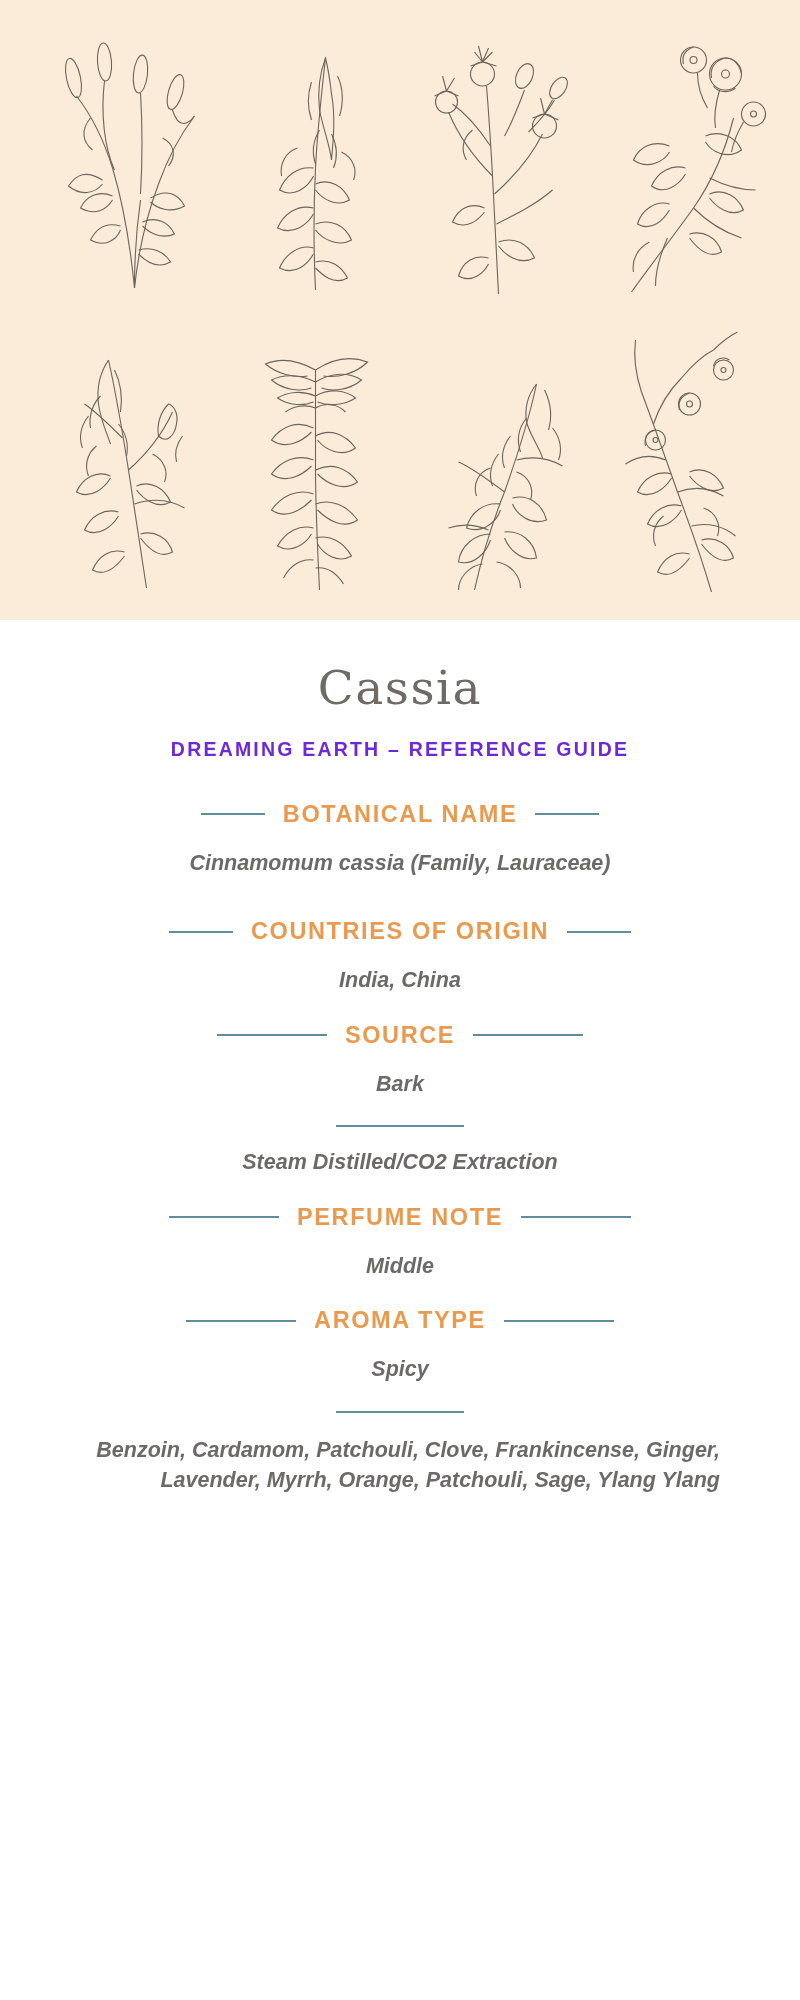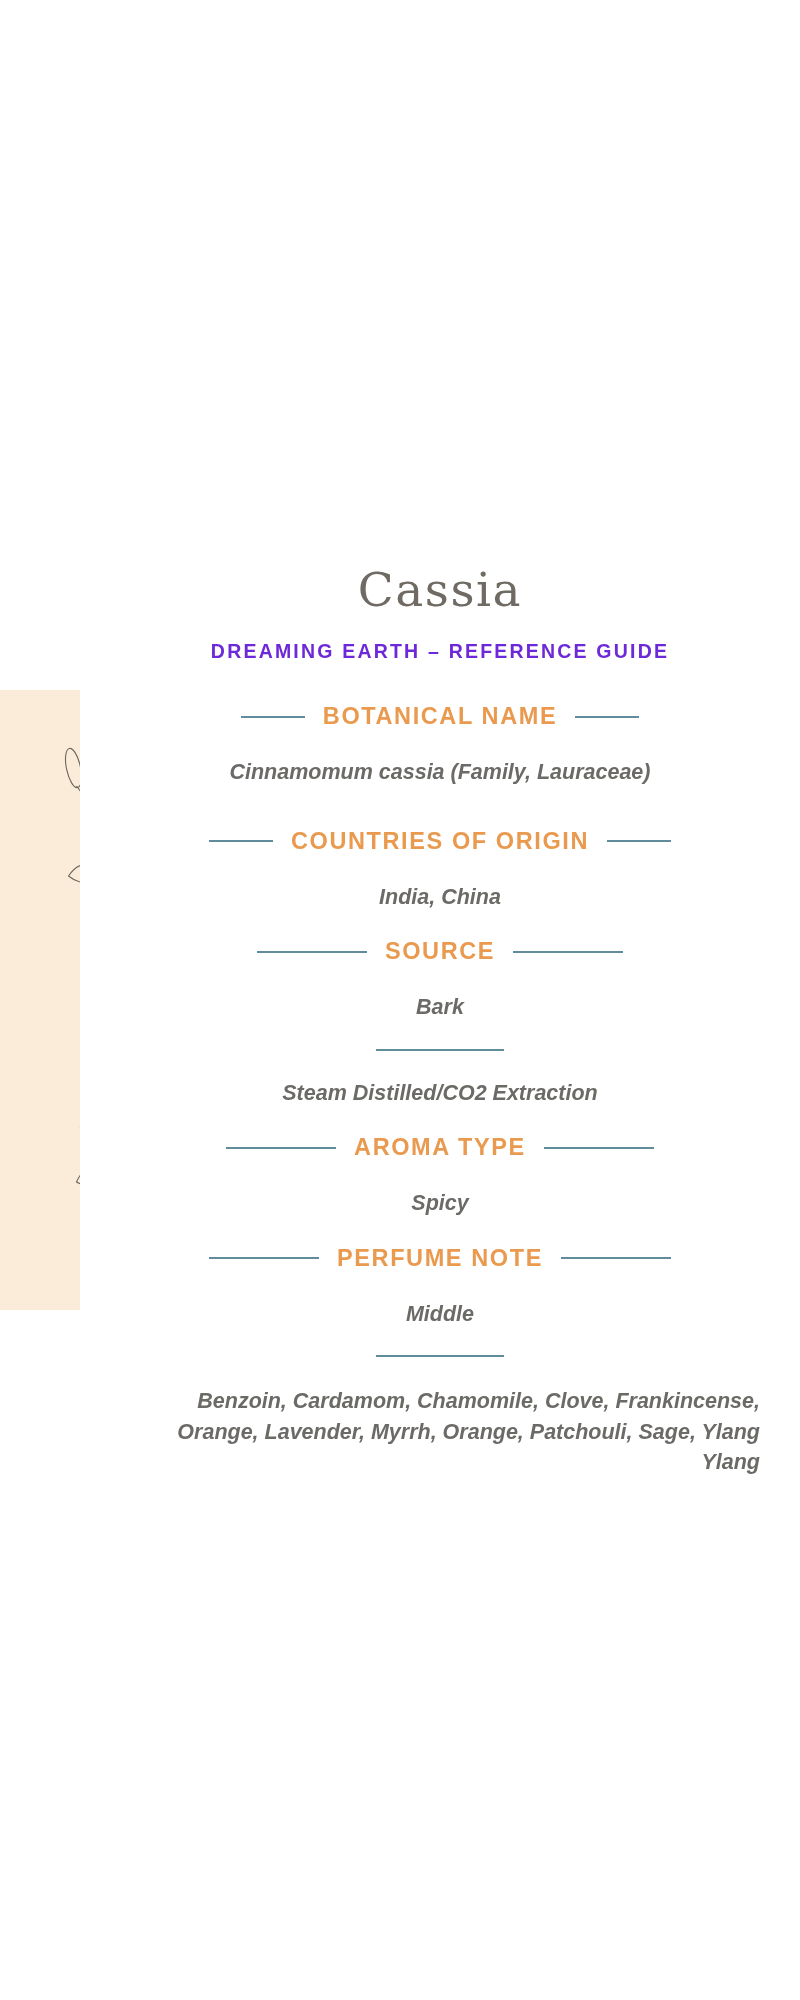--- a/index.html
+++ b/index.html
@@ -12,20 +12,21 @@
     height: 2000px;
     font-family: "Liberation Sans", sans-serif;
     overflow: hidden;
   }
   .page {
     position: relative;
     width: 800px;
     height: 2000px;
     background: #ffffff;
     display: flex;
+    flex-direction: column;
     align-items: center;
   }
 
   
   .hero {
     width: 800px;
     height: 620px;
     background: #faecd8;
     position: relative;
     overflow: hidden;
@@ -85,21 +86,20 @@
     font-weight: 700;
     margin-top: 24px;
     text-transform: uppercase;
   }
 
   .section {
     width: 720px;
     display: flex;
     flex-direction: column;
     align-items: center;
-    gap: 7px;
   }
   .section.gap-large { margin-top: 40px; }
   .section.gap-small { margin-top: 26px; }
 
   .heading-row {
     display: flex;
     align-items: center;
     justify-content: center;
     width: 100%;
   }
@@ -371,37 +371,37 @@
       <div class="heading-row">
         <div class="rule"></div>
         <div class="rule"></div>
       </div>
       <div class="value">Steam Distilled/CO2 Extraction</div>
     </div>
 
     <div class="section gap-small">
       <div class="heading-row">
         <div class="rule long"></div>
+        <div class="heading">PERFUME NOTE</div>
+        <div class="rule long"></div>
+      </div>
+      <div class="value">Middle</div>
+    </div>
+
+    <div class="section gap-small">
+      <div class="heading-row">
+        <div class="rule long"></div>
         <div class="heading">AROMA TYPE</div>
         <div class="rule long"></div>
       </div>
       <div class="value">Spicy</div>
     </div>
 
     <div class="section gap-small">
       <div class="heading-row">
-        <div class="rule long"></div>
-        <div class="heading">PERFUME NOTE</div>
-        <div class="rule long"></div>
-      </div>
-      <div class="value">Middle</div>
-    </div>
-
-    <div class="section gap-small">
-      <div class="heading-row">
-        <div class="rule"></div>
-        <div class="rule"></div>
-      </div>
-      <div class="value multiline">Benzoin, Cardamom, Chamomile, Clove, Frankincense, Orange, Lavender, Myrrh, Orange, Patchouli, Sage, Ylang Ylang</div>
+        <div class="rule"></div>
+        <div class="rule"></div>
+      </div>
+      <div class="value multiline">Benzoin, Cardamom, Patchouli, Clove, Frankincense, Ginger, Lavender, Myrrh, Orange, Patchouli, Sage, Ylang Ylang</div>
     </div>
 
   </div>
 </div>
 
 </body></html>

